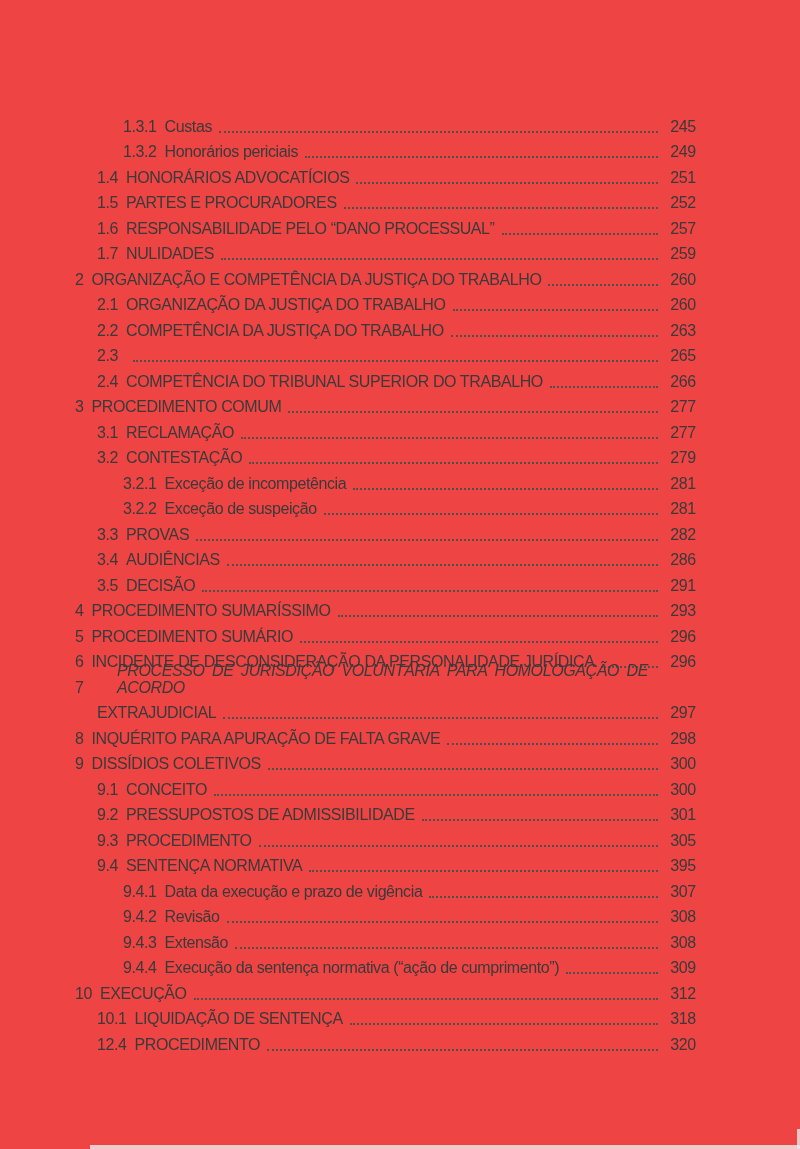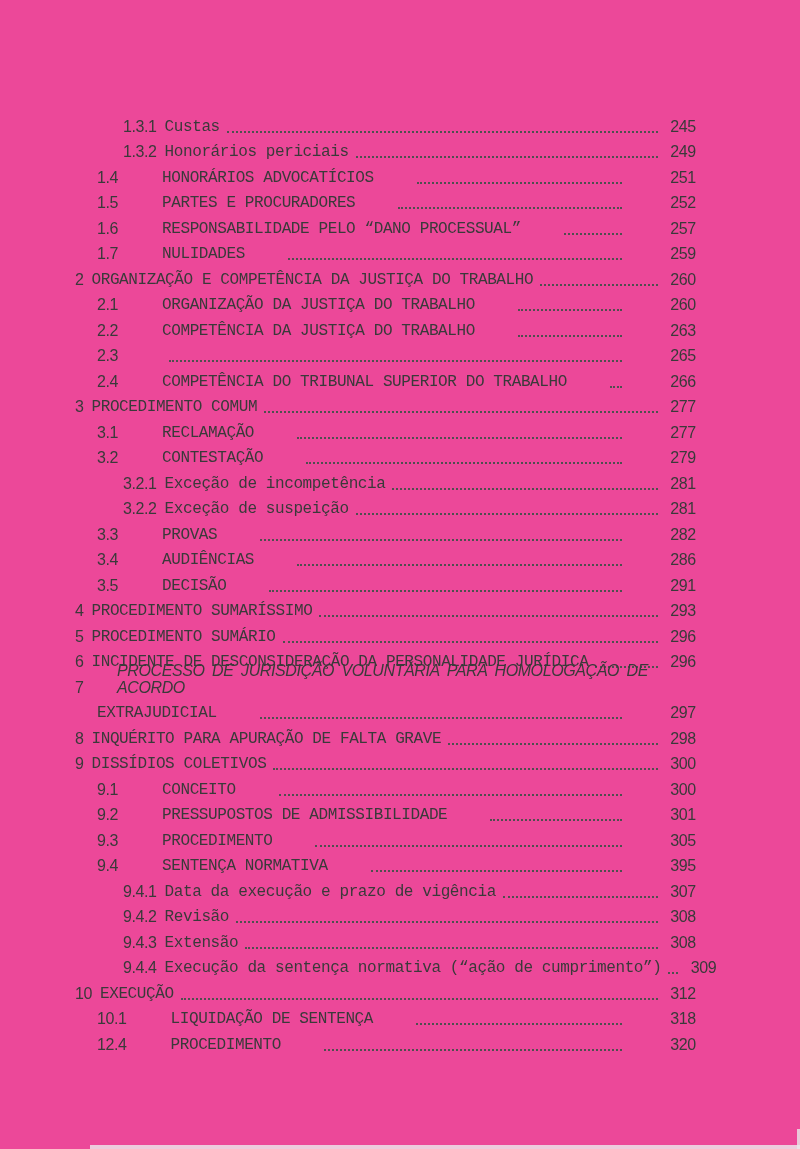--- a/index.html
+++ b/index.html
@@ -4,40 +4,40 @@
 <style>
   html,body{margin:0;padding:0;}
   body{
     width:800px;height:1149px;
     background:#d8d8d8;
     font-family:"Liberation Sans", sans-serif;
     color:#3a3a3a;
     overflow:hidden;
     position:relative;
   }
-  .page{position:absolute;inset:0;background:#ec4899;}
+  .page{position:absolute;inset:0;background:#ef4444;}
   .toc{
     position:absolute;
     left:75px; right:100px; top:114px;
     font-size:16px;
     letter-spacing:-0.4px;
     font-stretch:condensed;
   }
   .row{
     display:flex;
     align-items:flex-end;
     height:25.5px;
     padding-bottom:4px;
     box-sizing:border-box;
     white-space:nowrap;
   }
-  .lvl2{padding-left:22px;gap:36px;}
+  .lvl2{padding-left:22px;}
   .lvl3{padding-left:48px;}
   .num{flex:none;margin-right:8px;}
-  .label{flex:none;font-family:Liberation Mono, monospace;}
+  .label{flex:none;}
   .leader{
     flex:1 1 auto;
     border-bottom:2px dotted #4f4f4f;
     margin:0 8px 3px 7px;
     min-width:10px;
   }
   .page-num{flex:none;width:34px;text-align:center;}
   .jline{
     display:flex;
     align-items:flex-end;

